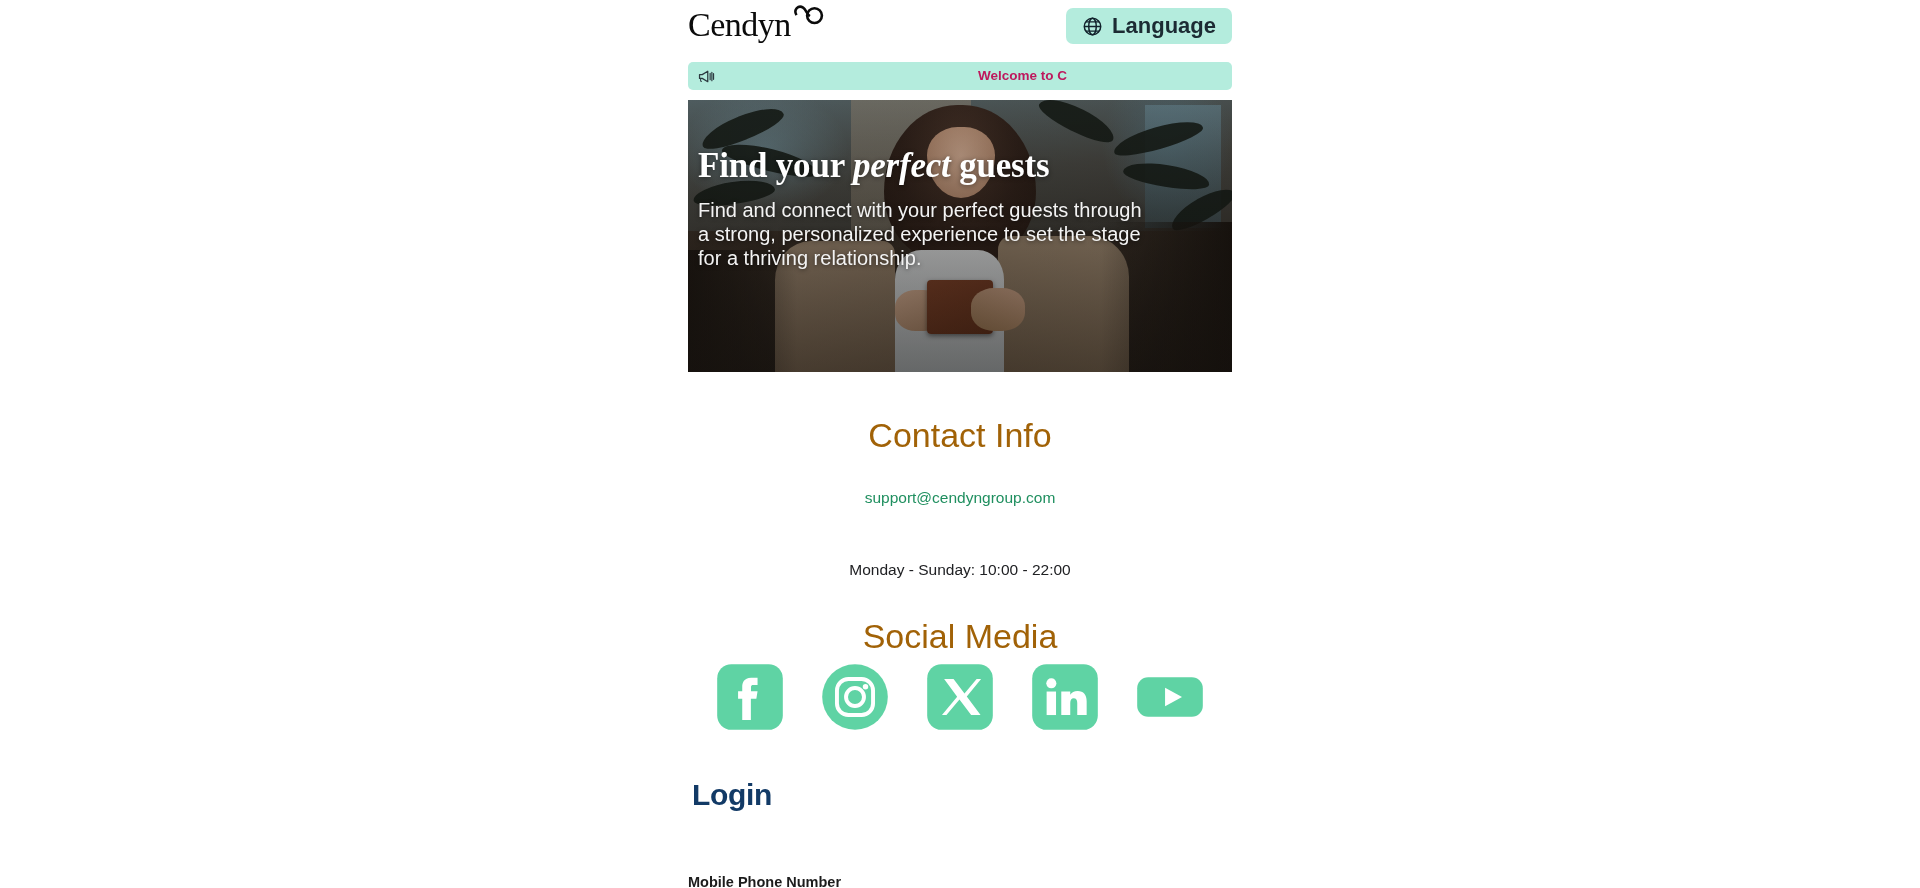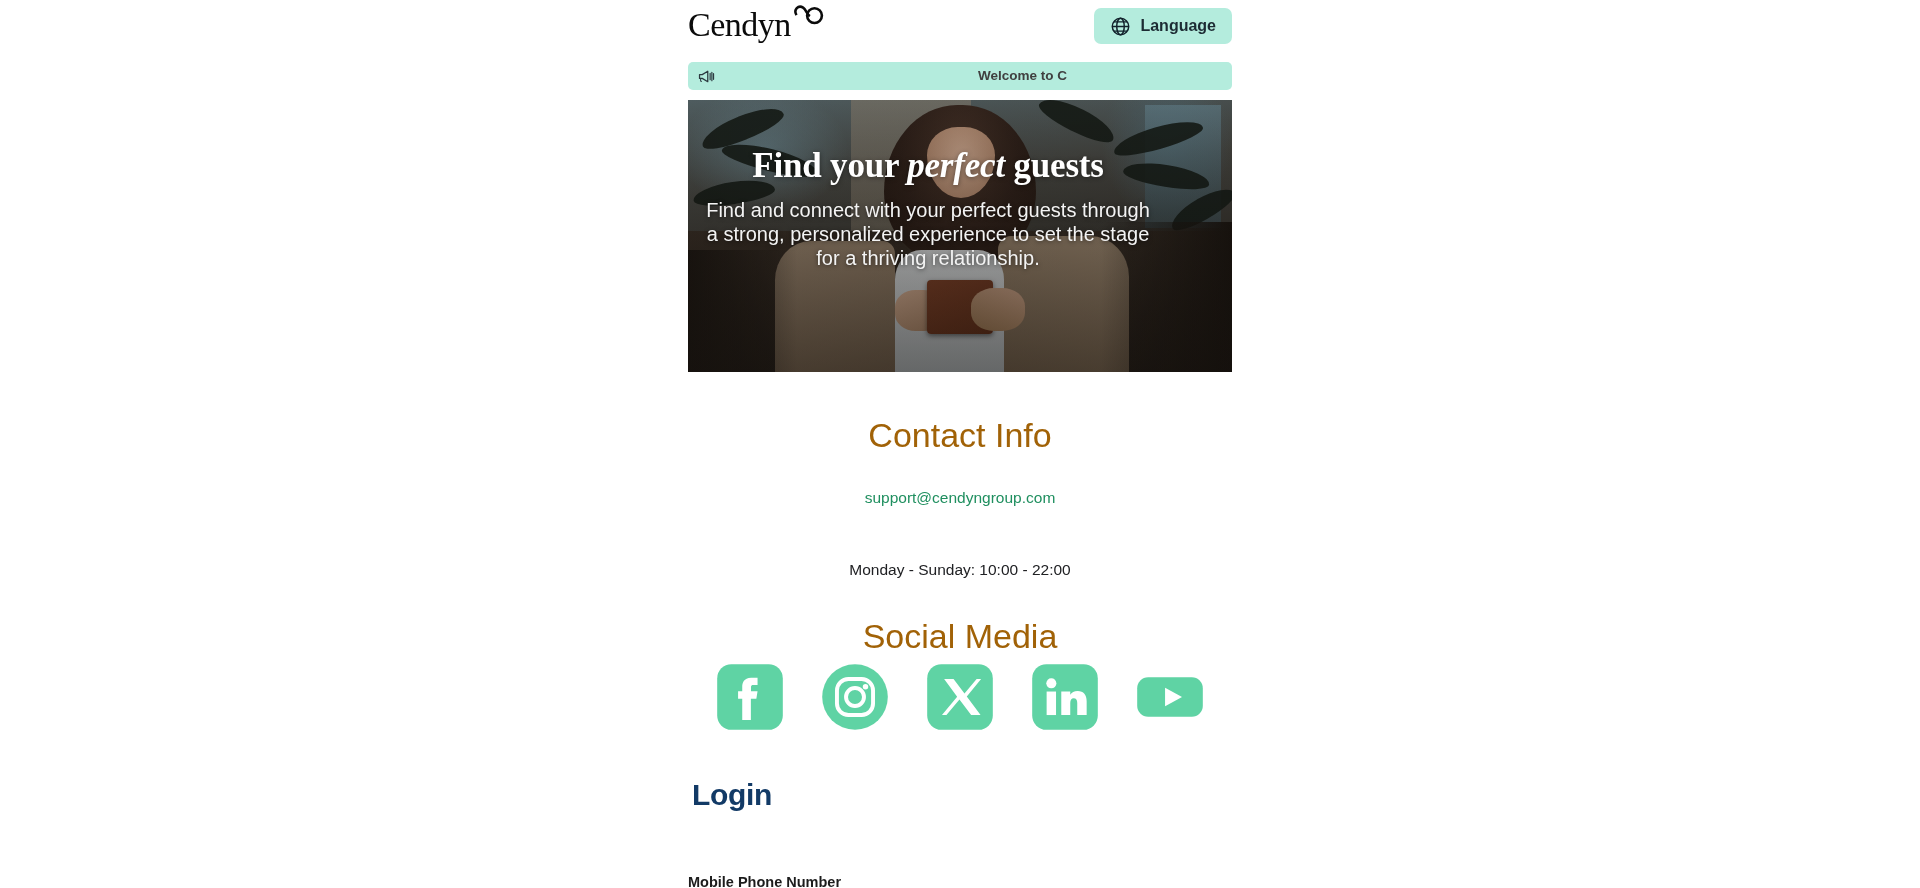--- a/index.html
+++ b/index.html
@@ -54,21 +54,21 @@
     height: 36px;
     background: #b4ecdd;
     border: none;
     border-radius: 7px;
     display: flex;
     align-items: center;
     gap: 9px;
     padding: 0 16px;
     cursor: pointer;
     font-family: "Liberation Sans", sans-serif;
-    font-size: 16px;
+    font-size: 22px;
     font-weight: bold;
     color: #1c2b33;
     white-space: nowrap;
   }
   .lang-btn .globe { display: block; width: 21px; height: 21px; flex: 0 0 auto; }
 
   
   .announce {
     position: absolute;
     left: 688px;
@@ -84,21 +84,21 @@
     left: 9px; top: 5px;
     width: 19px; height: 19px;
   }
   .announce .marquee-text {
     position: absolute;
     left: 290px;
     top: 0;
     line-height: 28px;
     font-size: 13.5px;
     font-weight: bold;
-    color: #404040;
+    color: #be185d;
     white-space: nowrap;
   }
 
   
   .hero {
     position: absolute;
     left: 688px;
     top: 100px;
     width: 544px;
     height: 272px;
@@ -192,21 +192,20 @@
   .hero-scrim {
     position: absolute; inset: 0;
     background: linear-gradient(180deg, rgba(12,10,8,.18) 0%, rgba(12,10,8,.30) 42%, rgba(12,10,8,.42) 100%);
   }
   .hero-copy {
     position: absolute;
     left: 10px;
     top: 47px;
     width: 460px;
     z-index: 3;
-    text-align: center;
   }
   .hero-title {
     margin: 0;
     font-family: "Liberation Serif", "DejaVu Serif", serif;
     font-size: 35px;
     font-weight: bold;
     color: #ffffff;
     line-height: 1.1;
     letter-spacing: -0.2px;
     text-shadow: 0 1px 5px rgba(0,0,0,.45);

